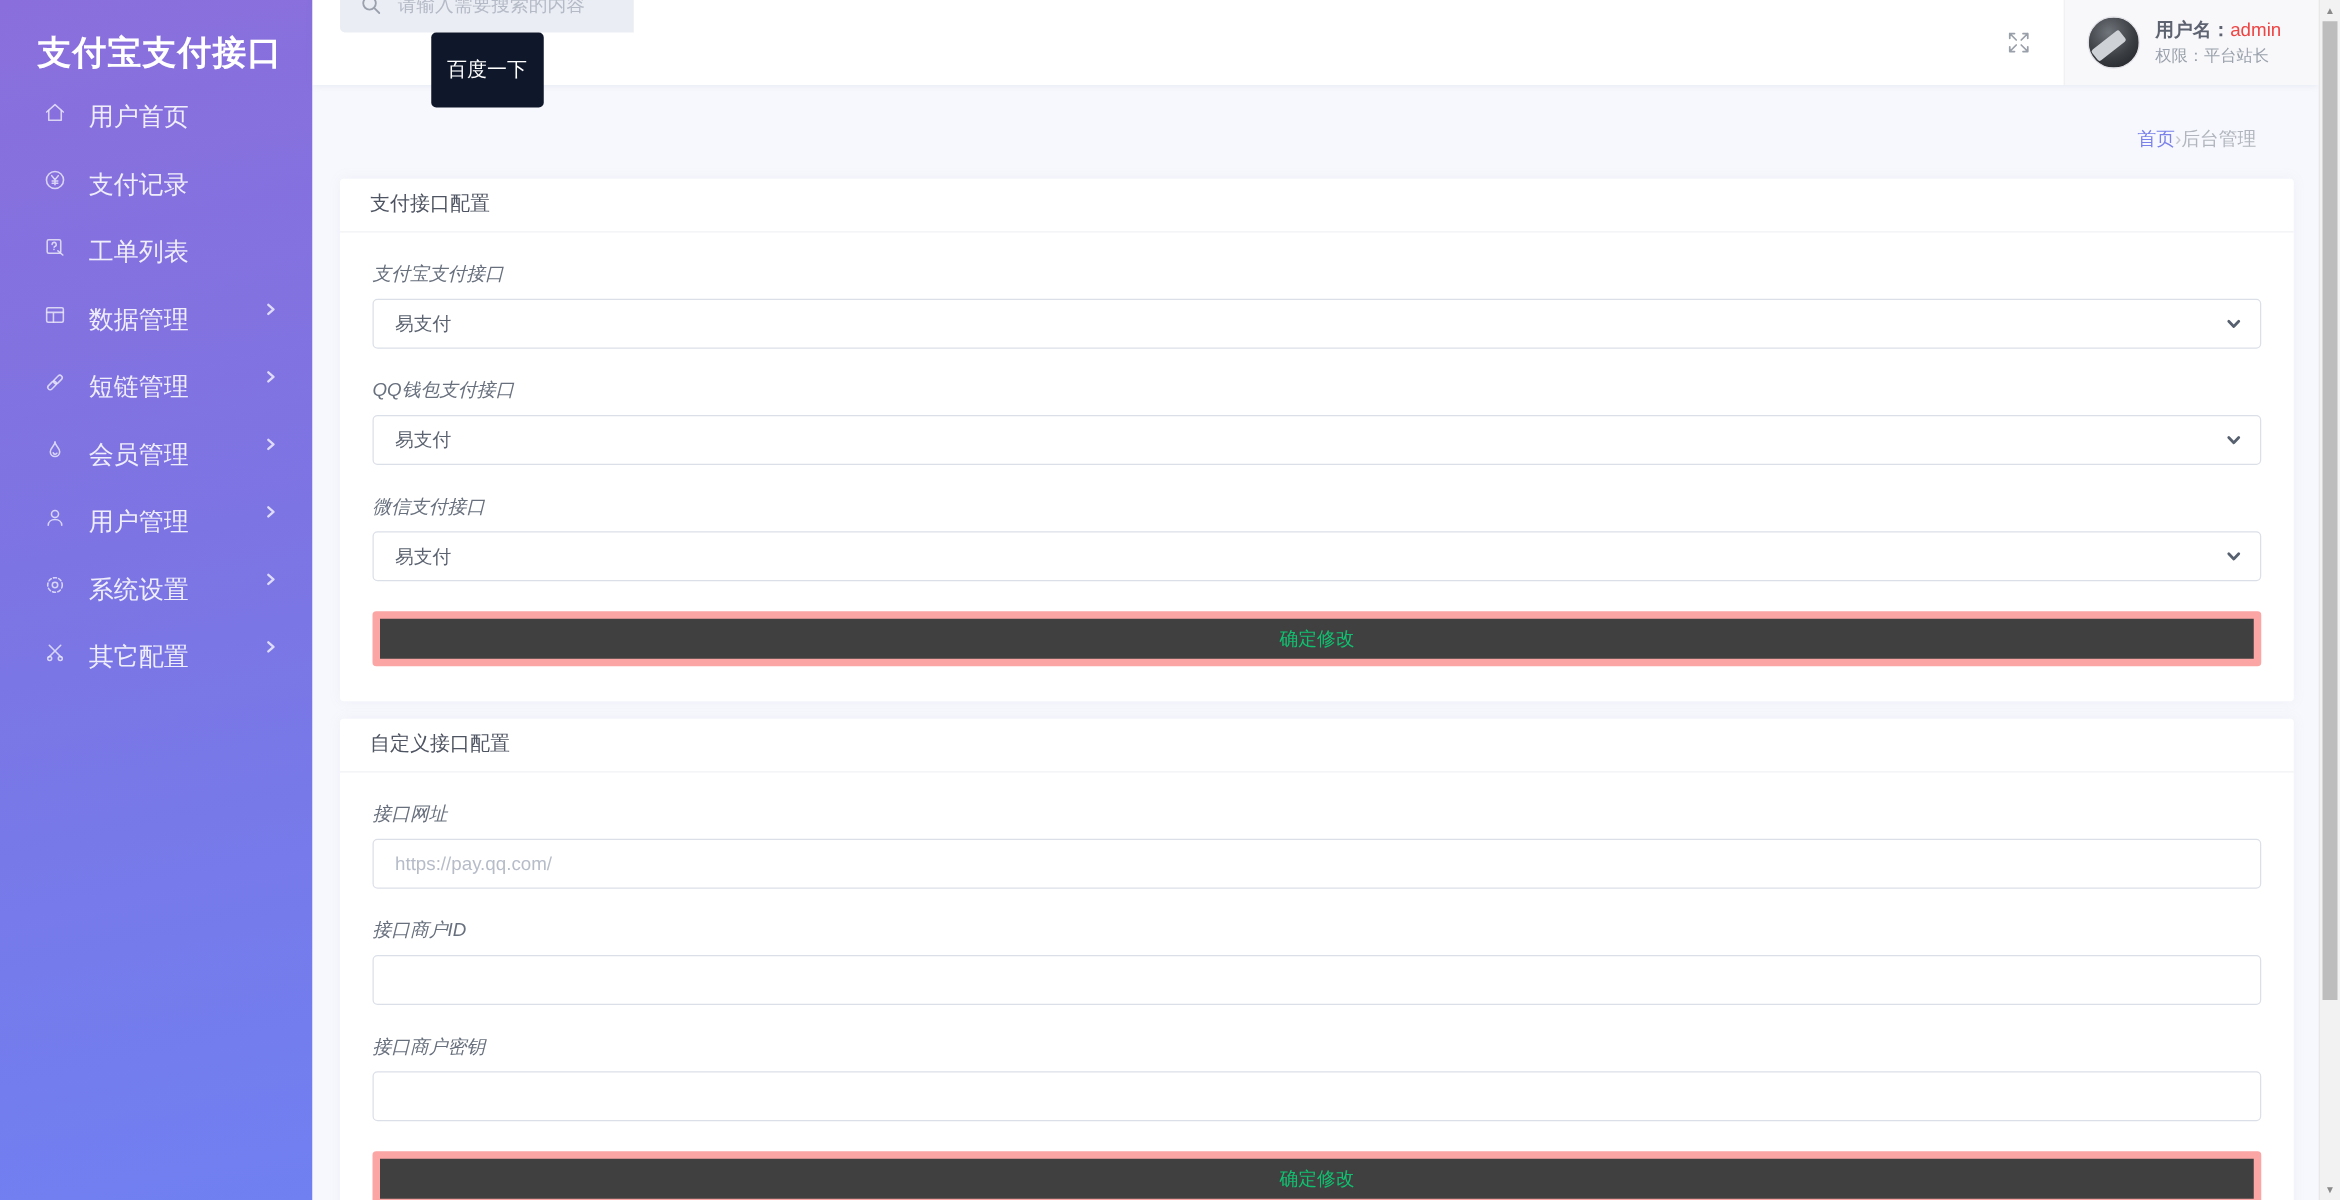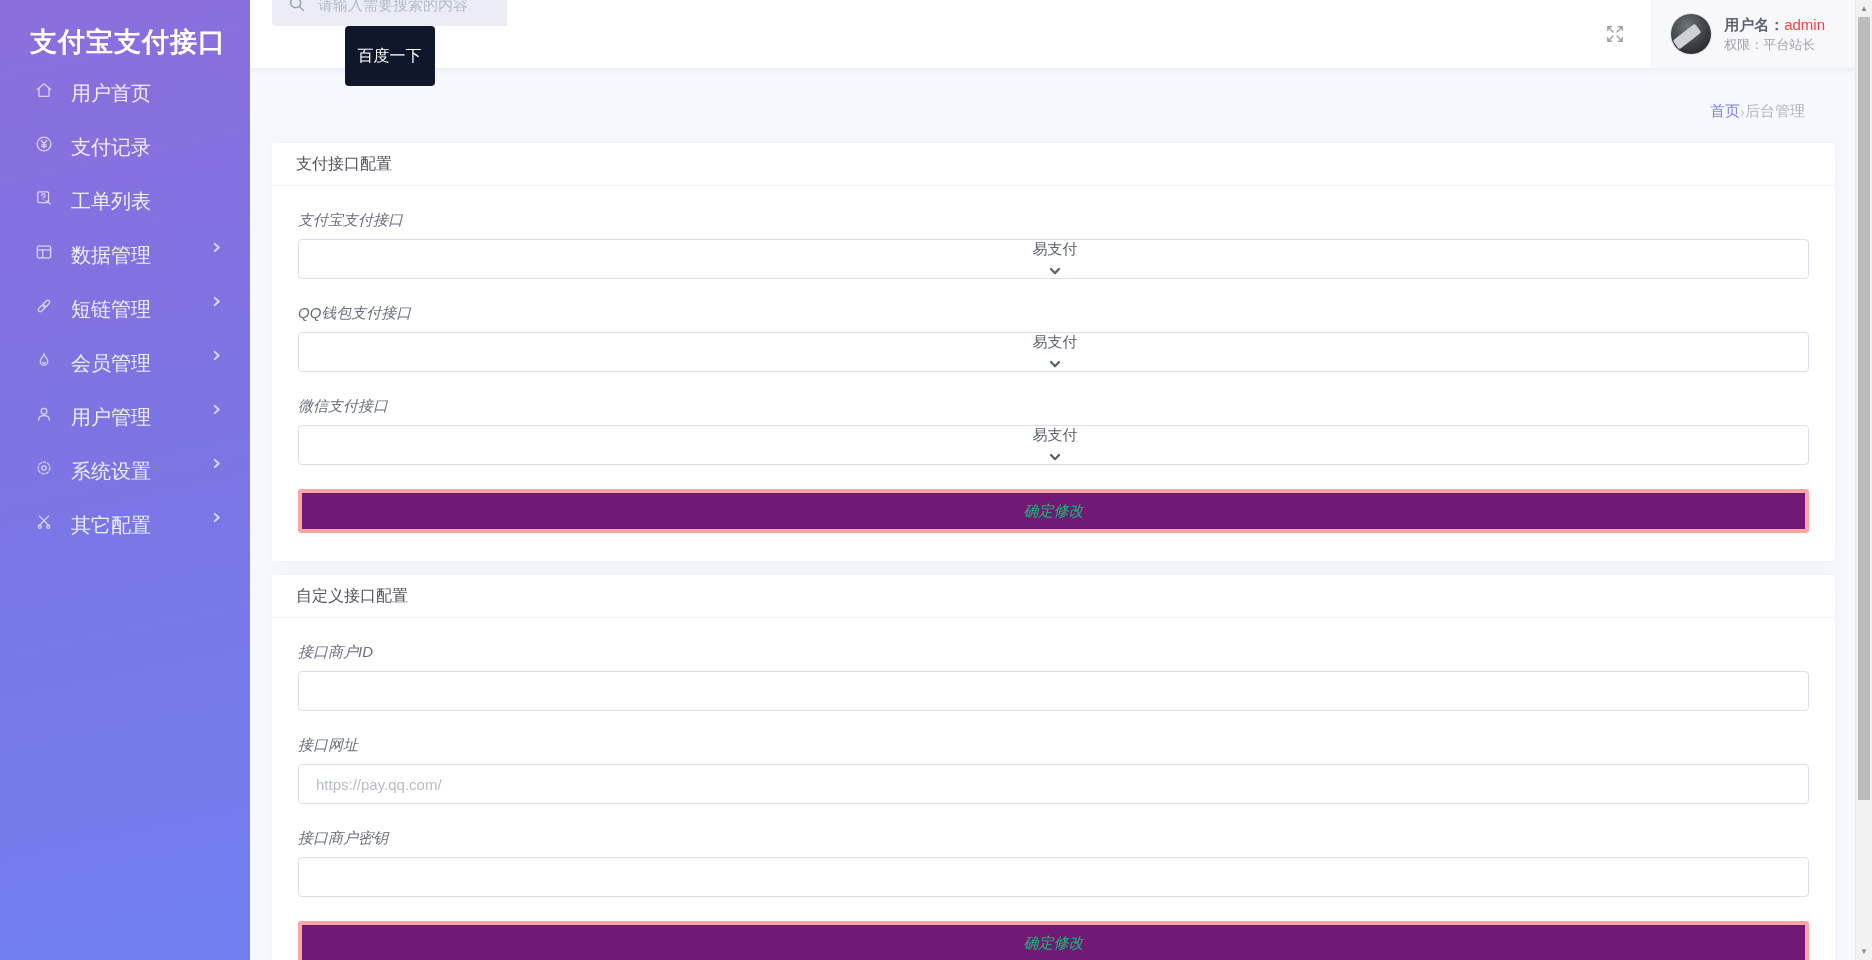--- a/index.html
+++ b/index.html
@@ -41,26 +41,26 @@
   .breadcrumb{display:flex;justify-content:flex-end;align-items:center;padding:34px 30px 22px 0;font-size:15px;}
   .breadcrumb-link{color:#7a81ea;text-decoration:none;cursor:pointer;}
   .breadcrumb-sep{color:#c4c7ce;font-size:15px;}
   .breadcrumb-current{color:#b1b5bd;}
 
   .card{background:#ffffff;border-radius:3px;box-shadow:0 0 10px rgba(140,150,190,.08);margin-bottom:14px;}
   .card-header{height:42px;line-height:42px;padding:0 24px;font-size:16px;color:#4e5461;border-bottom:1px solid #f1f2f5;}
   .card-body{padding:24px 26px 28px 26px;}
   .form-group{margin-bottom:24px;}
   .form-label{font-size:15px;color:#68707e;margin-bottom:10px;line-height:19px;font-style:italic;}
-  .select{height:40px;border:1px solid #dbdfe8;border-radius:4px;background:#fff;display:flex;align-items:center;justify-content:space-between;padding:0 14px 0 17px;cursor:pointer;box-sizing:border-box;flex-direction:column;}
+  .select{height:40px;border:1px solid #dbdfe8;border-radius:4px;background:#fff;display:flex;align-items:center;justify-content:space-between;padding:0 14px 0 17px;cursor:pointer;box-sizing:border-box;}
   .select-value{font-size:15px;color:#5c6370;}
   .select-chevron{color:#57606f;display:flex;align-items:center;}
   .text-input{width:100%;height:40px;border:1px solid #dbdfe8;border-radius:4px;background:#fff;padding:0 17px;font-size:15px;color:#5c6370;outline:none;box-sizing:border-box;}
   .text-input::placeholder{color:#b6bcc8;}
-  .btn-green{display:block;width:100%;height:44px;border:4px solid #fca5a5;border-radius:3px;background:#701a75;color:#10c070;font-size:15px;cursor:pointer;font-style:italic;}
+  .btn-green{display:block;width:100%;height:44px;border:6px solid #fca5a5;border-radius:3px;background:#404040;color:#10c070;font-size:15px;cursor:pointer;}
 
   
   .scrollbar{position:absolute;top:0;right:0;width:17px;height:100%;background:#f2f2f2;border-left:1px solid #e8e8e8;box-sizing:border-box;z-index:20;}
   .scroll-up,.scroll-down{position:absolute;left:0;width:100%;height:17px;display:flex;align-items:center;justify-content:center;font-size:8px;color:#8a8a8a;cursor:pointer;}
   .scroll-up{top:0;}
   .scroll-down{bottom:0;}
   .scroll-thumb{position:absolute;top:17px;left:2px;right:2px;height:783px;background:#bdbdbd;cursor:pointer;}
 </style>
 </head>
 <body>
@@ -279,27 +279,27 @@
 
           <button class="btn-green">确定修改</button>
         </div>
       </section>
 
       <section class="card">
         <div class="card-header">自定义接口配置</div>
         <div class="card-body">
 
           <div class="form-group">
+            <div class="form-label">接口网址</div>
+            <input class="text-input" type="text" placeholder="https://pay.qq.com/" style="">
+          </div>
+
+          <div class="form-group">
             <div class="form-label">接口商户ID</div>
             <input class="text-input" type="text" placeholder="" style="">
-          </div>
-
-          <div class="form-group">
-            <div class="form-label">接口网址</div>
-            <input class="text-input" type="text" placeholder="https://pay.qq.com/" style="">
           </div>
 
           <div class="form-group">
             <div class="form-label">接口商户密钥</div>
             <input class="text-input" type="text" placeholder="" style="">
           </div>
 
           <button class="btn-green">确定修改</button>
         </div>
       </section>

